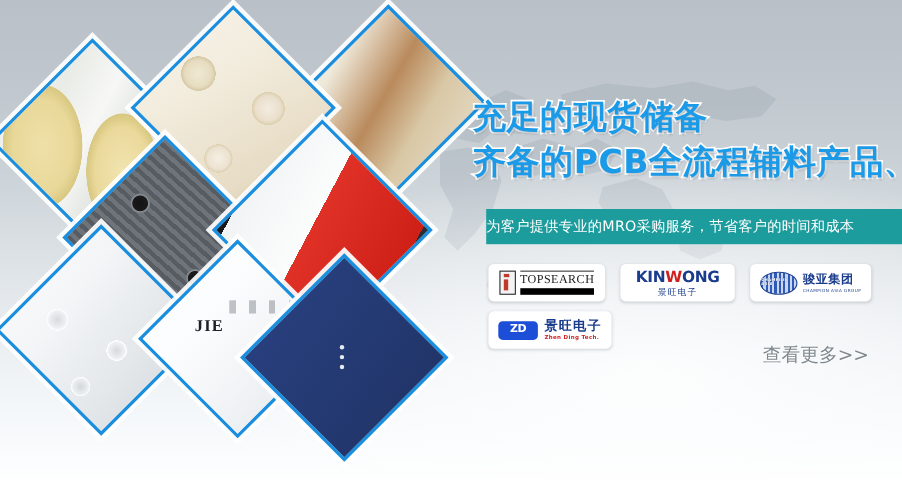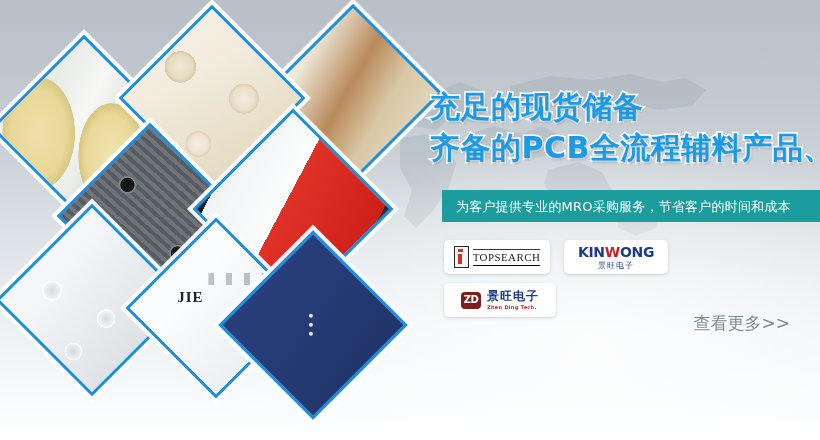--- a/index.html
+++ b/index.html
@@ -183,21 +183,20 @@
   .subbar{
     position:absolute;
     left:12px;top:190px;
     width:378px;height:32px;
     background:#1c9c9c;
     display:flex;align-items:center;
   }
   .subbar span{
     color:#ffffff;
     font:400 13px/1 "DejaVu Sans","Liberation Sans",sans-serif;
-    padding-left:14px;
     white-space:nowrap;
     letter-spacing:.2px;
   }
 
   
   .logos{
     position:absolute;
     left:14px;top:240px;
     width:376px;
   }
@@ -225,21 +224,21 @@
     content:"";position:absolute;left:3px;top:2px;
     width:5px;height:3px;background:#c0392b;
   }
   .ts-mark::after{
     content:"";position:absolute;left:3.5px;top:7px;
     width:4px;height:10px;background:#c0392b;
   }
   .ts-text{
     font:400 11px/1 "Liberation Serif","DejaVu Serif",serif;
     letter-spacing:.4px;color:#1b1b1b;
-    border-top:1px solid #3a3a3a;border-bottom:1px solid #000000;
+    border-top:1px solid #3a3a3a;border-bottom:6px solid #000000;
     padding:2px 0;
   }
 
   .kw{text-align:center;line-height:1;}
   .kw-en{
     font:700 14px/1 "DejaVu Sans","Liberation Sans",sans-serif;
     color:#1b3c8c;letter-spacing:-.3px;
   }
   .kw-en .w{color:#cf1f1f;}
   .kw-cn{
@@ -260,22 +259,22 @@
     font:700 3.6px/1 "DejaVu Sans",sans-serif;
     color:#fff;letter-spacing:.3px;
     text-shadow:0 0 1px #1c3f8f;
   }
   .ca-txt{line-height:1;}
   .ca-cn{font:700 11px/1 "DejaVu Sans",sans-serif;color:#1b3c8c;letter-spacing:.5px;}
   .ca-en{font:400 3.8px/1 "DejaVu Sans",sans-serif;color:#1b3c8c;margin-top:3px;letter-spacing:.4px;}
 
   .zd{display:flex;align-items:center;gap:6px;}
   .zd-mark{
-    width:20px;height:17px;border-radius:4px;
-    background:#7f1d1d;
+    width:36px;height:17px;border-radius:4px;
+    background:#1d4ed8;
     display:flex;align-items:center;justify-content:center;
     font:700 10px/1 "DejaVu Sans",sans-serif;color:#fff;
     letter-spacing:-.5px;
   }
   .zd-txt{line-height:1;}
   .zd-cn{font:700 12px/1 "DejaVu Sans",sans-serif;color:#1b3c8c;letter-spacing:1px;}
   .zd-en{font:700 5px/1 "DejaVu Sans",sans-serif;color:#cf1f1f;margin-top:3px;letter-spacing:.3px;}
 
   
   .more{
@@ -377,20 +376,31 @@
           </div>
         </div>
 
         <div class="badge" id="logo-kinwong">
           <div class="kw">
             <div class="kw-en"><span>KIN</span><span class="w">W</span><span>ONG</span></div>
             <div class="kw-cn">景旺电子</div>
           </div>
         </div>
 
+        <div class="badge" id="logo-champion">
+          <div class="ca">
+            <div class="ca-globe">
+              <span>CHAMPION ASIA</span>
+            </div>
+            <div class="ca-txt">
+              <div class="ca-cn">骏亚集团</div>
+              <div class="ca-en">CHAMPION ASIA GROUP</div>
+            </div>
+          </div>
+        </div>
 
       </div>
 
       <div class="logorow">
 
         <div class="badge" id="logo-zhending">
           <div class="zd">
             <div class="zd-mark">ZD</div>
             <div class="zd-txt">
               <div class="zd-cn">景旺电子</div>

